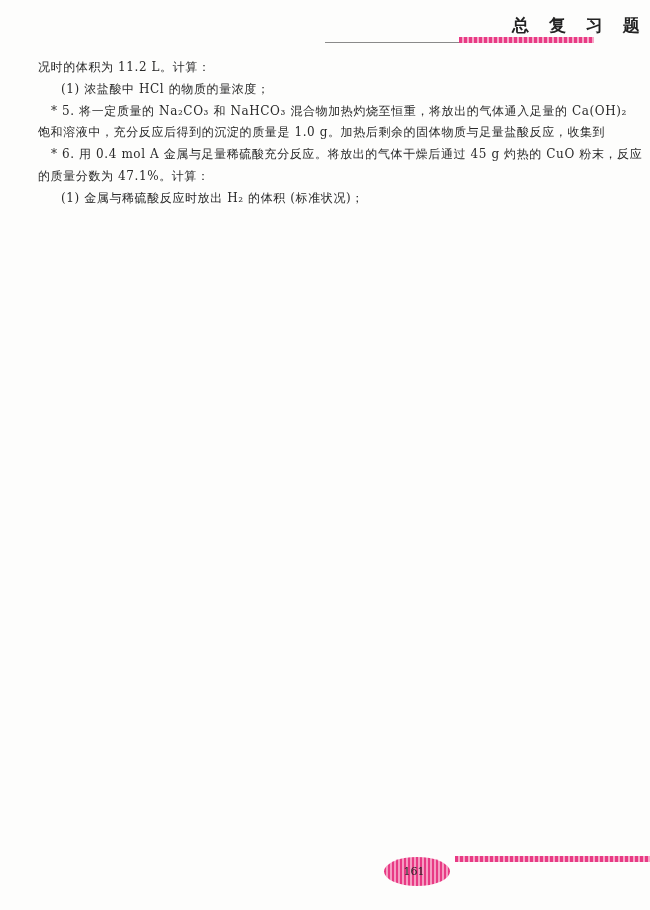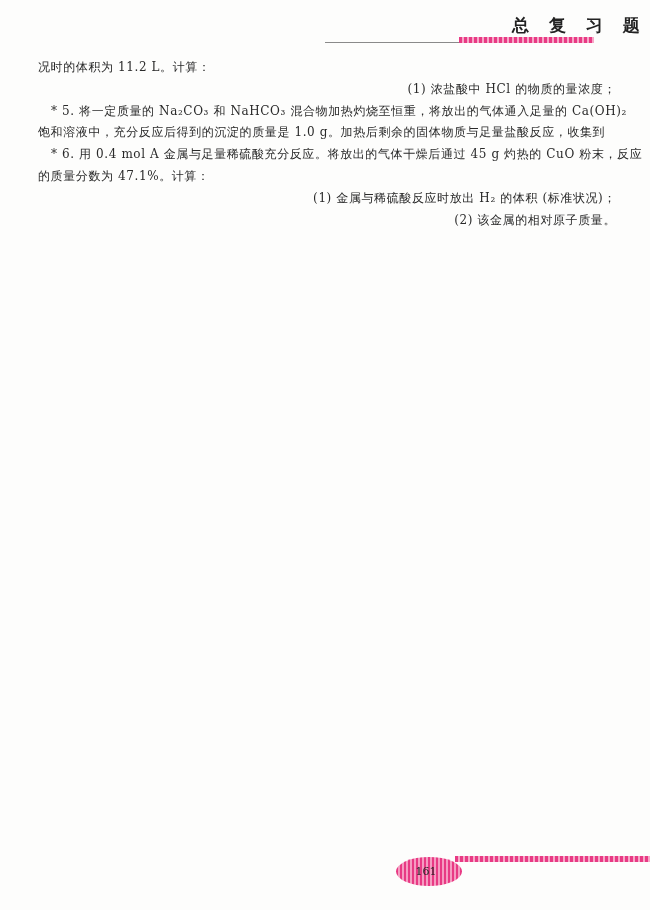--- a/index.html
+++ b/index.html
@@ -13,44 +13,43 @@
   }
   .header-rule {
     position: absolute; left: 325px; top: 42px; width: 135px; height: 1px; background: #8a8a8a;
   }
   .stripe-bar {
     background: repeating-linear-gradient(90deg, #e83a84 0 3px, #f7a8c8 3px 5px);
   }
   .header-stripe { position: absolute; left: 459px; top: 37px; width: 135px; height: 6px; }
   .content { position: absolute; left: 22px; top: 57px; width: 578px; font-size: 12px; margin-left: 16px; }
   .line { height: 21.8px; line-height: 21.8px; white-space: nowrap; letter-spacing: 0.6px; }
-  .indent-sub { padding-left: 23px; text-align: right; }
+  .indent-sub { padding-left: 23px; }
   .indent-q { padding-left: 13px; }
   .footer-stripe { position: absolute; left: 455px; top: 856px; width: 195px; height: 6px; }
   .page-oval {
-    position: absolute; left: 396px; top: 857px; width: 66px; height: 29px; border-radius: 50%;
+    position: absolute; left: 384px; top: 857px; width: 66px; height: 29px; border-radius: 50%;
     background: repeating-linear-gradient(90deg, #e83a84 0 2px, #f59cc1 2px 4px);
     display: flex; align-items: center; justify-content: center;
   }
   .page-num { font-family: "DejaVu Serif", serif; font-size: 11px; color: #222; margin-left: -6px; }
 </style>
 </head>
 <body>
 
 <div class="header-title">总 复 习 题</div>
 <div class="header-rule"></div>
 <div class="header-stripe stripe-bar"></div>
 
 <div class="content">
   <div class="line">况时的体积为 11.2 L。计算：</div>
   <div class="line indent-sub">(1) 浓盐酸中 HCl 的物质的量浓度；</div>
   <div class="line indent-q">* 5. 将一定质量的 Na₂CO₃ 和 NaHCO₃ 混合物加热灼烧至恒重，将放出的气体通入足量的 Ca(OH)₂</div>
   <div class="line">饱和溶液中，充分反应后得到的沉淀的质量是 1.0 g。加热后剩余的固体物质与足量盐酸反应，收集到</div>
   <div class="line indent-q">* 6. 用 0.4 mol A 金属与足量稀硫酸充分反应。将放出的气体干燥后通过 45 g 灼热的 CuO 粉末，反应</div>
   <div class="line">的质量分数为 47.1%。计算：</div>
   <div class="line indent-sub">(1) 金属与稀硫酸反应时放出 H₂ 的体积 (标准状况)；</div>
-  <div class="line indent-sub">(2) 该金属的相对原子质量。</div>
 </div>
 
 <div class="footer-stripe stripe-bar"></div>
 <div class="page-oval">
   <span class="page-num">161</span>
 </div>
 
 </body></html>

